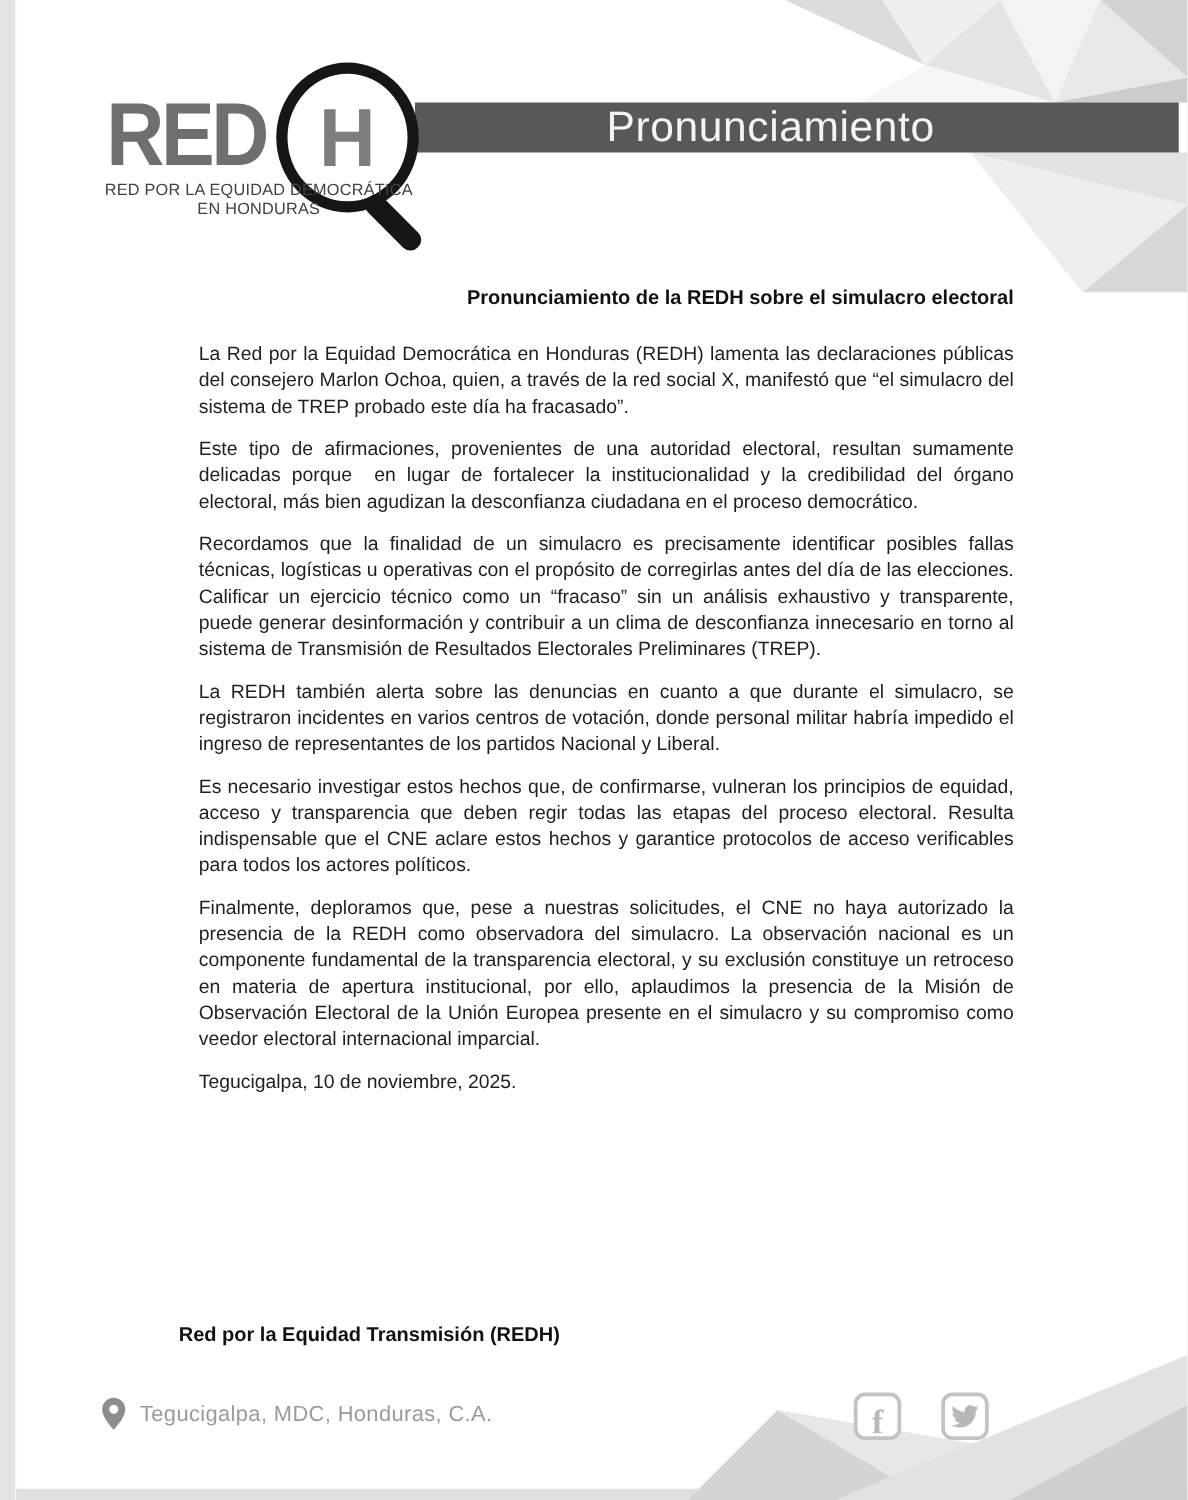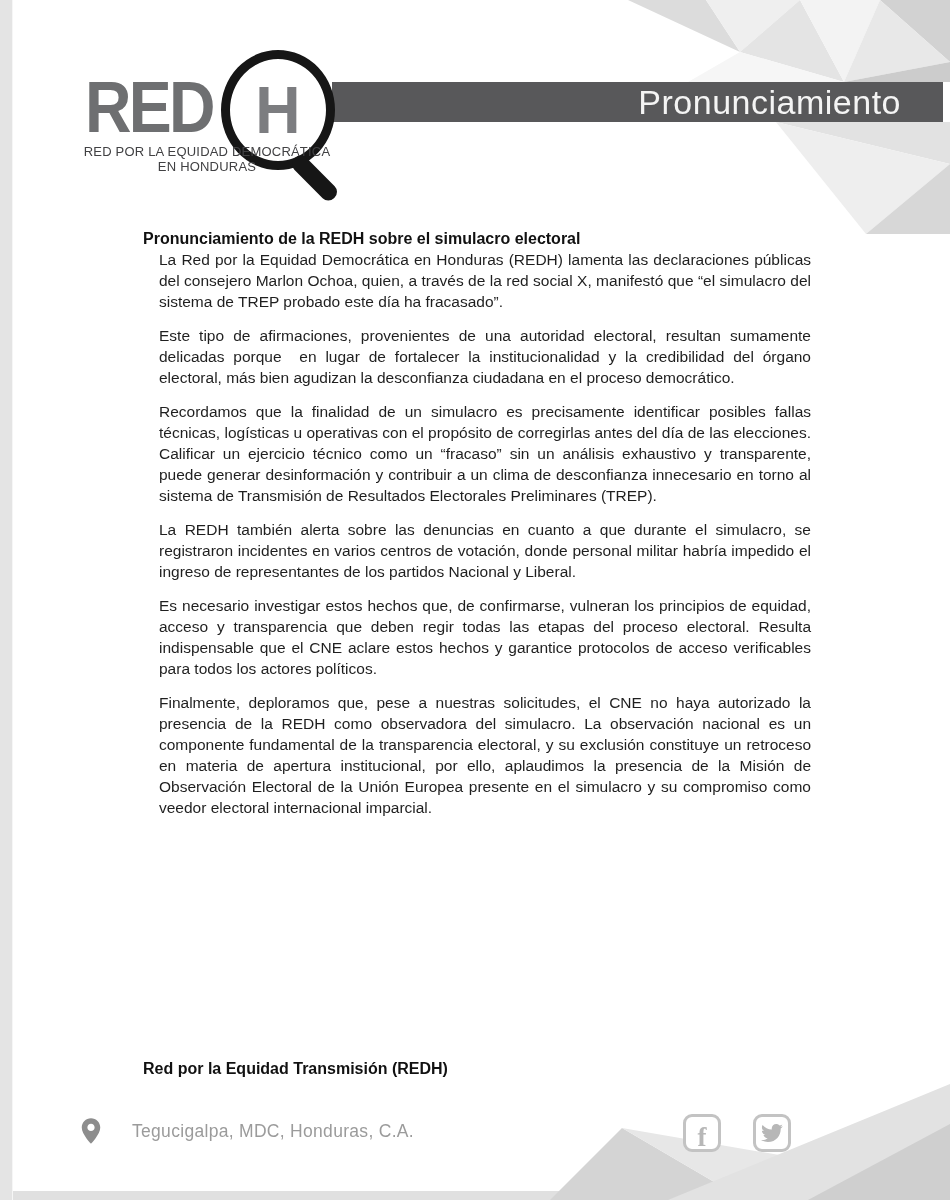--- a/index.html
+++ b/index.html
@@ -14,21 +14,21 @@
   .edge-bottom{position:absolute;left:0;bottom:0;width:950px;height:9px;background:#e0e0e0;z-index:1;}
 
   
   .poly-top{position:absolute;top:0;right:0;z-index:1;}
   .poly-bottom{position:absolute;bottom:0;right:0;z-index:2;}
 
   
   .banner{
     position:absolute;top:82px;left:332px;right:7px;height:40px;
     background:#58585a;z-index:2;
-    display:flex;align-items:center;justify-content:flex-end;
+    display:flex;align-items:center;justify-content:center;
     padding-right:42px;box-sizing:border-box;
   }
   .banner span{
     color:#f4f4f4;font-size:34px;letter-spacing:0.5px;
   }
 
   
   .logo{position:absolute;left:85px;top:46px;z-index:3;}
   .logo-word{
     position:absolute;left:0;top:26px;
@@ -53,37 +53,37 @@
     position:absolute;left:-18px;top:98px;width:280px;text-align:center;
     font-size:13px;color:#414143;letter-spacing:0.2px;line-height:15px;
   }
 
   
   .doc{
     position:absolute;left:143px;top:228px;width:668px;z-index:4;
     font-size:15.5px;line-height:21px;color:#1f1f1f;
   }
   .doc h1{
-    margin:0 0 0 0;font-size:16px;line-height:21px;font-weight:bold;
-    text-align:left;color:#111;
+    margin:0 0 24px 0;font-size:16px;line-height:21px;font-weight:bold;
+    text-align:right;color:#111;
   }
   .doc p{
     margin:0 0 13px 16px;text-align:justify;white-space:pre-wrap;
   }
   .doc p.dateline{text-align:left;margin-bottom:0;}
 
   .signature{
     position:absolute;left:143px;top:1060px;z-index:4;
     font-size:16px;font-weight:bold;color:#111;
   }
 
   
   .footer-address{
     position:absolute;left:76px;top:1116px;z-index:4;
-    display:flex;align-items:center;gap:26px;text-align:center;
+    display:flex;align-items:center;gap:6px;text-align:center;
   }
   .footer-address .addr{
     font-size:17.5px;color:#9b9b9b;letter-spacing:0.3px;
   }
   .social{
     position:absolute;left:683px;top:1114px;z-index:4;
     display:flex;gap:32px;
   }
   .social .btn{
     width:38px;height:38px;border:3px solid #c3c3c3;border-radius:9px;
@@ -139,20 +139,21 @@
   </div>
 
   <div class="doc">
     <h1>Pronunciamiento de la REDH sobre el simulacro electoral</h1>
     <p>La Red por la Equidad Democrática en Honduras (REDH) lamenta las declaraciones públicas del consejero Marlon Ochoa, quien, a través de la red social X, manifestó que “el simulacro del sistema de TREP probado este día ha fracasado”.</p>
     <p>Este tipo de afirmaciones, provenientes de una autoridad electoral, resultan sumamente delicadas porque  en lugar de fortalecer la institucionalidad y la credibilidad del órgano electoral, más bien agudizan la desconfianza ciudadana en el proceso democrático.</p>
     <p>Recordamos que la finalidad de un simulacro es precisamente identificar posibles fallas técnicas, logísticas u operativas con el propósito de corregirlas antes del día de las elecciones. Calificar un ejercicio técnico como un “fracaso” sin un análisis exhaustivo y transparente, puede generar desinformación y contribuir a un clima de desconfianza innecesario en torno al sistema de Transmisión de Resultados Electorales Preliminares (TREP).</p>
     <p>La REDH también alerta sobre las denuncias en cuanto a que durante el simulacro, se registraron incidentes en varios centros de votación, donde personal militar habría impedido el ingreso de representantes de los partidos Nacional y Liberal.</p>
     <p>Es necesario investigar estos hechos que, de confirmarse, vulneran los principios de equidad, acceso y transparencia que deben regir todas las etapas del proceso electoral. Resulta indispensable que el CNE aclare estos hechos y garantice protocolos de acceso verificables para todos los actores políticos.</p>
     <p>Finalmente, deploramos que, pese a nuestras solicitudes, el CNE no haya autorizado la presencia de la REDH como observadora del simulacro. La observación nacional es un componente fundamental de la transparencia electoral, y su exclusión constituye un retroceso en materia de apertura institucional, por ello, aplaudimos la presencia de la Misión de Observación Electoral de la Unión Europea presente en el simulacro y su compromiso como veedor electoral internacional imparcial.</p>
+    <p class="dateline">Tegucigalpa, 10 de noviembre, 2025.</p>
   </div>
 
   <div class="signature">Red por la Equidad Transmisión (REDH)</div>
 
   <div class="footer-address">
     <svg width="30" height="30" viewBox="0 0 24 24">
       <path fill="#8d8d8d" d="M12 1.8C7.9 1.8 4.6 5.1 4.6 9.2c0 5.4 7.4 13 7.4 13s7.4-7.6 7.4-13c0-4.1-3.3-7.4-7.4-7.4zm0 10.2c-1.6 0-2.9-1.3-2.9-2.9S10.4 6.2 12 6.2s2.9 1.3 2.9 2.9-1.3 2.9-2.9 2.9z"></path>
     </svg>
     <span class="addr">Tegucigalpa, MDC, Honduras, C.A.</span>
   </div>

